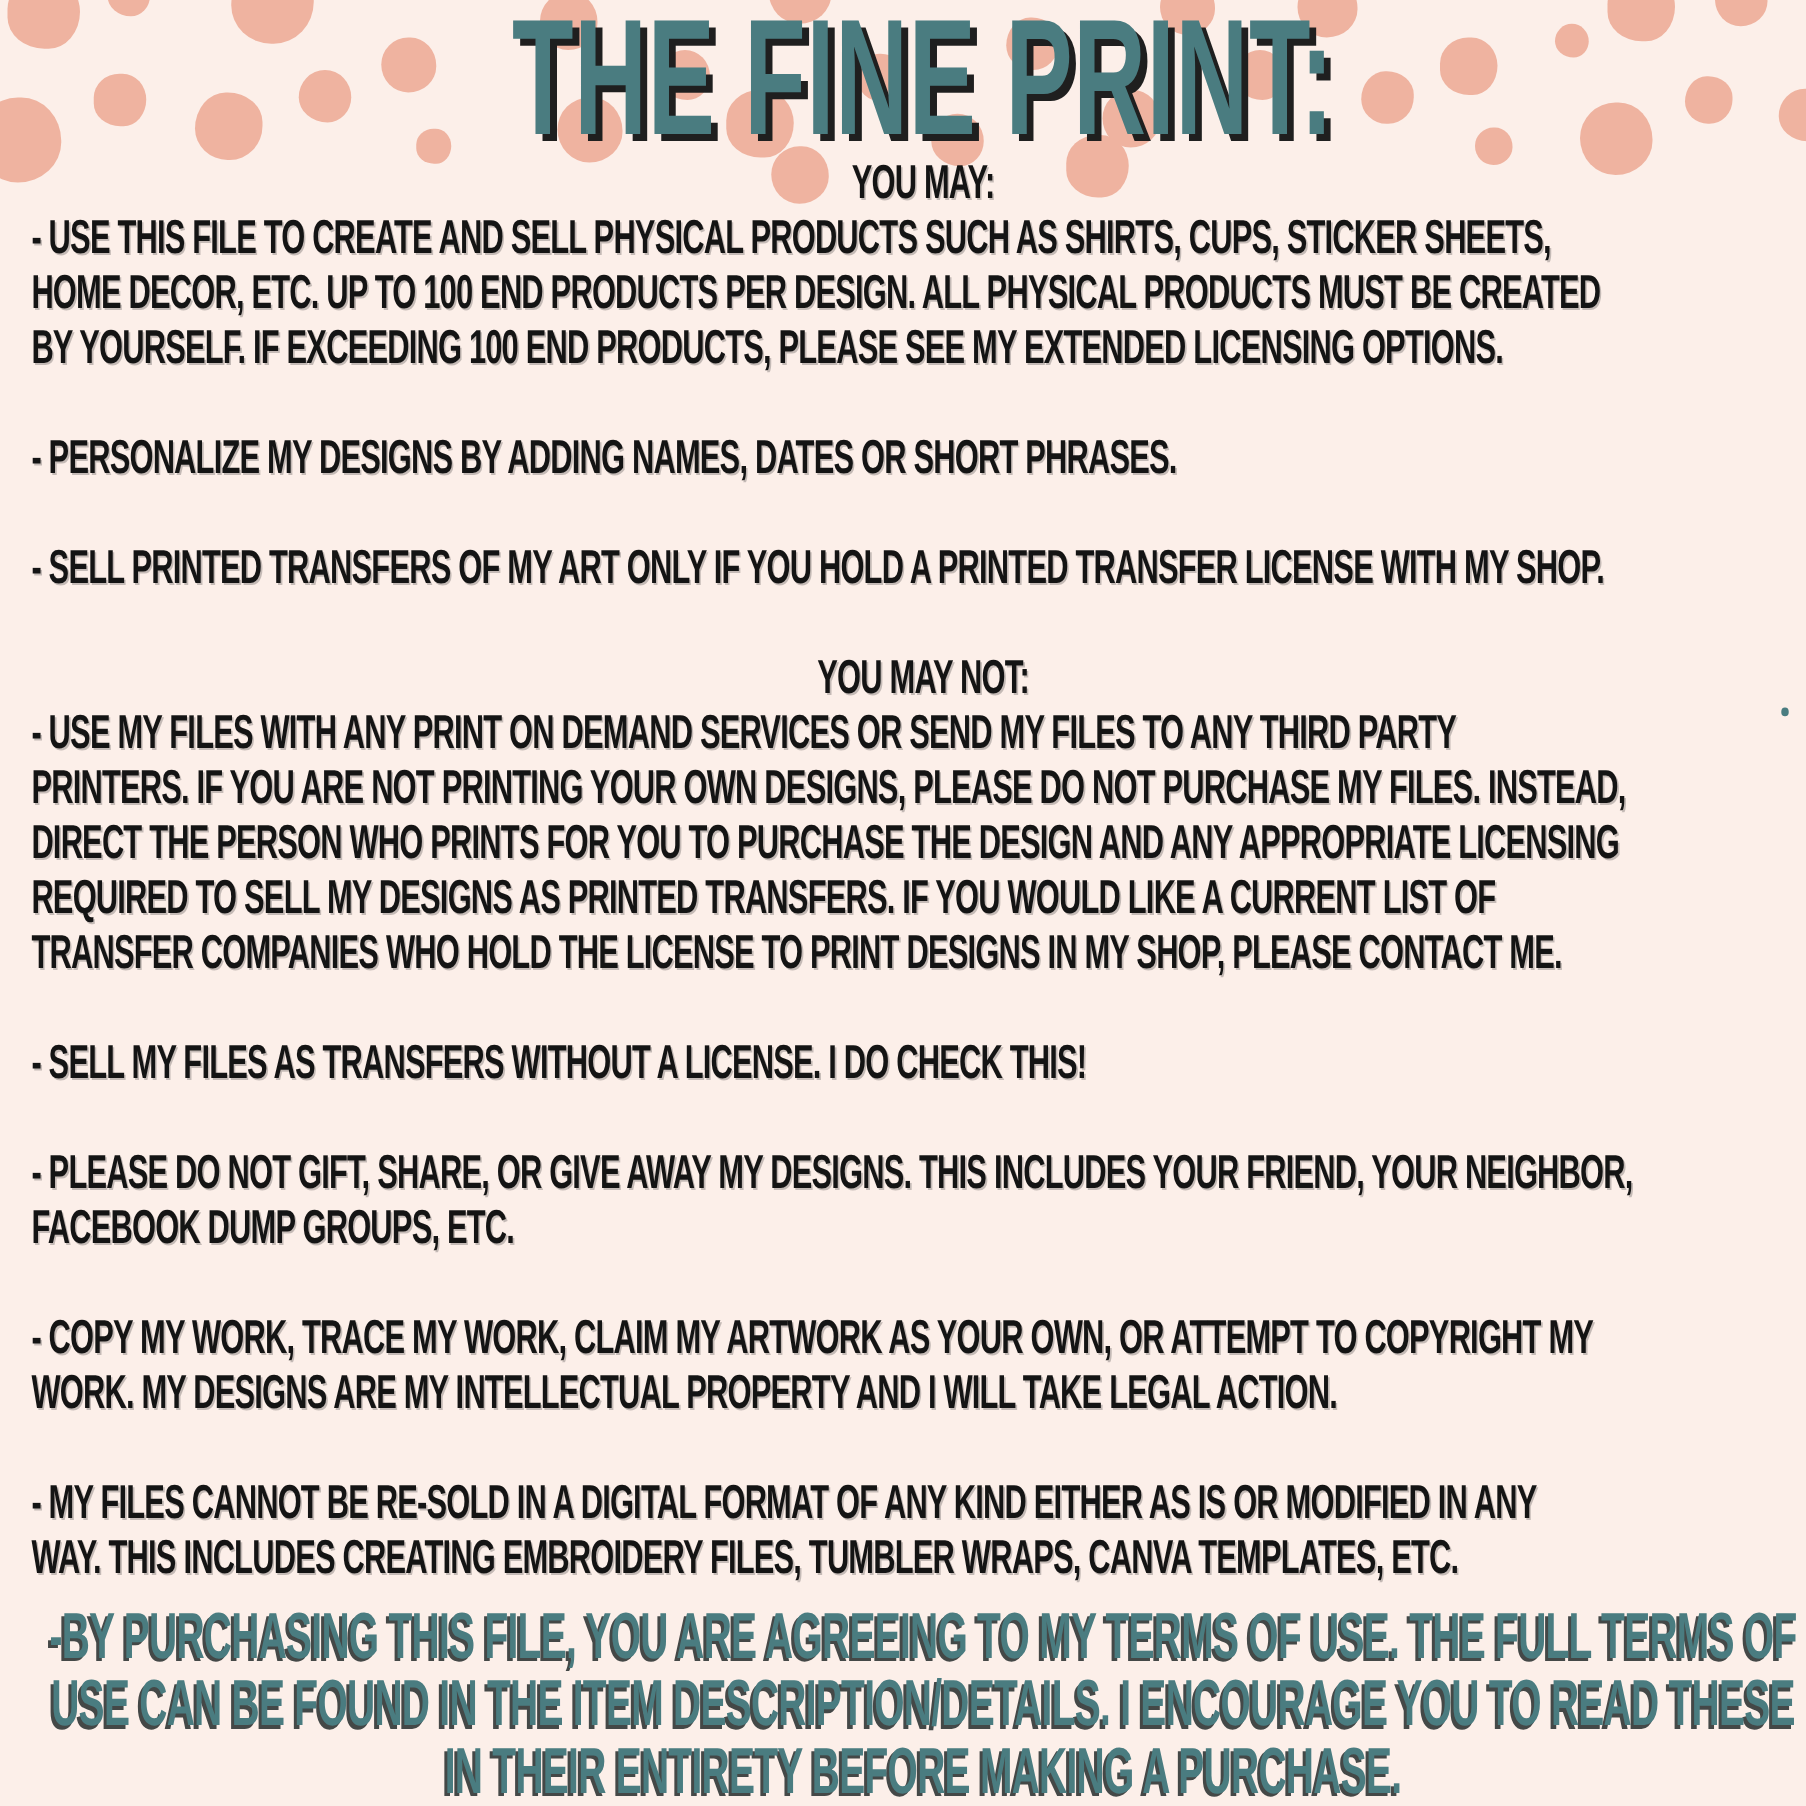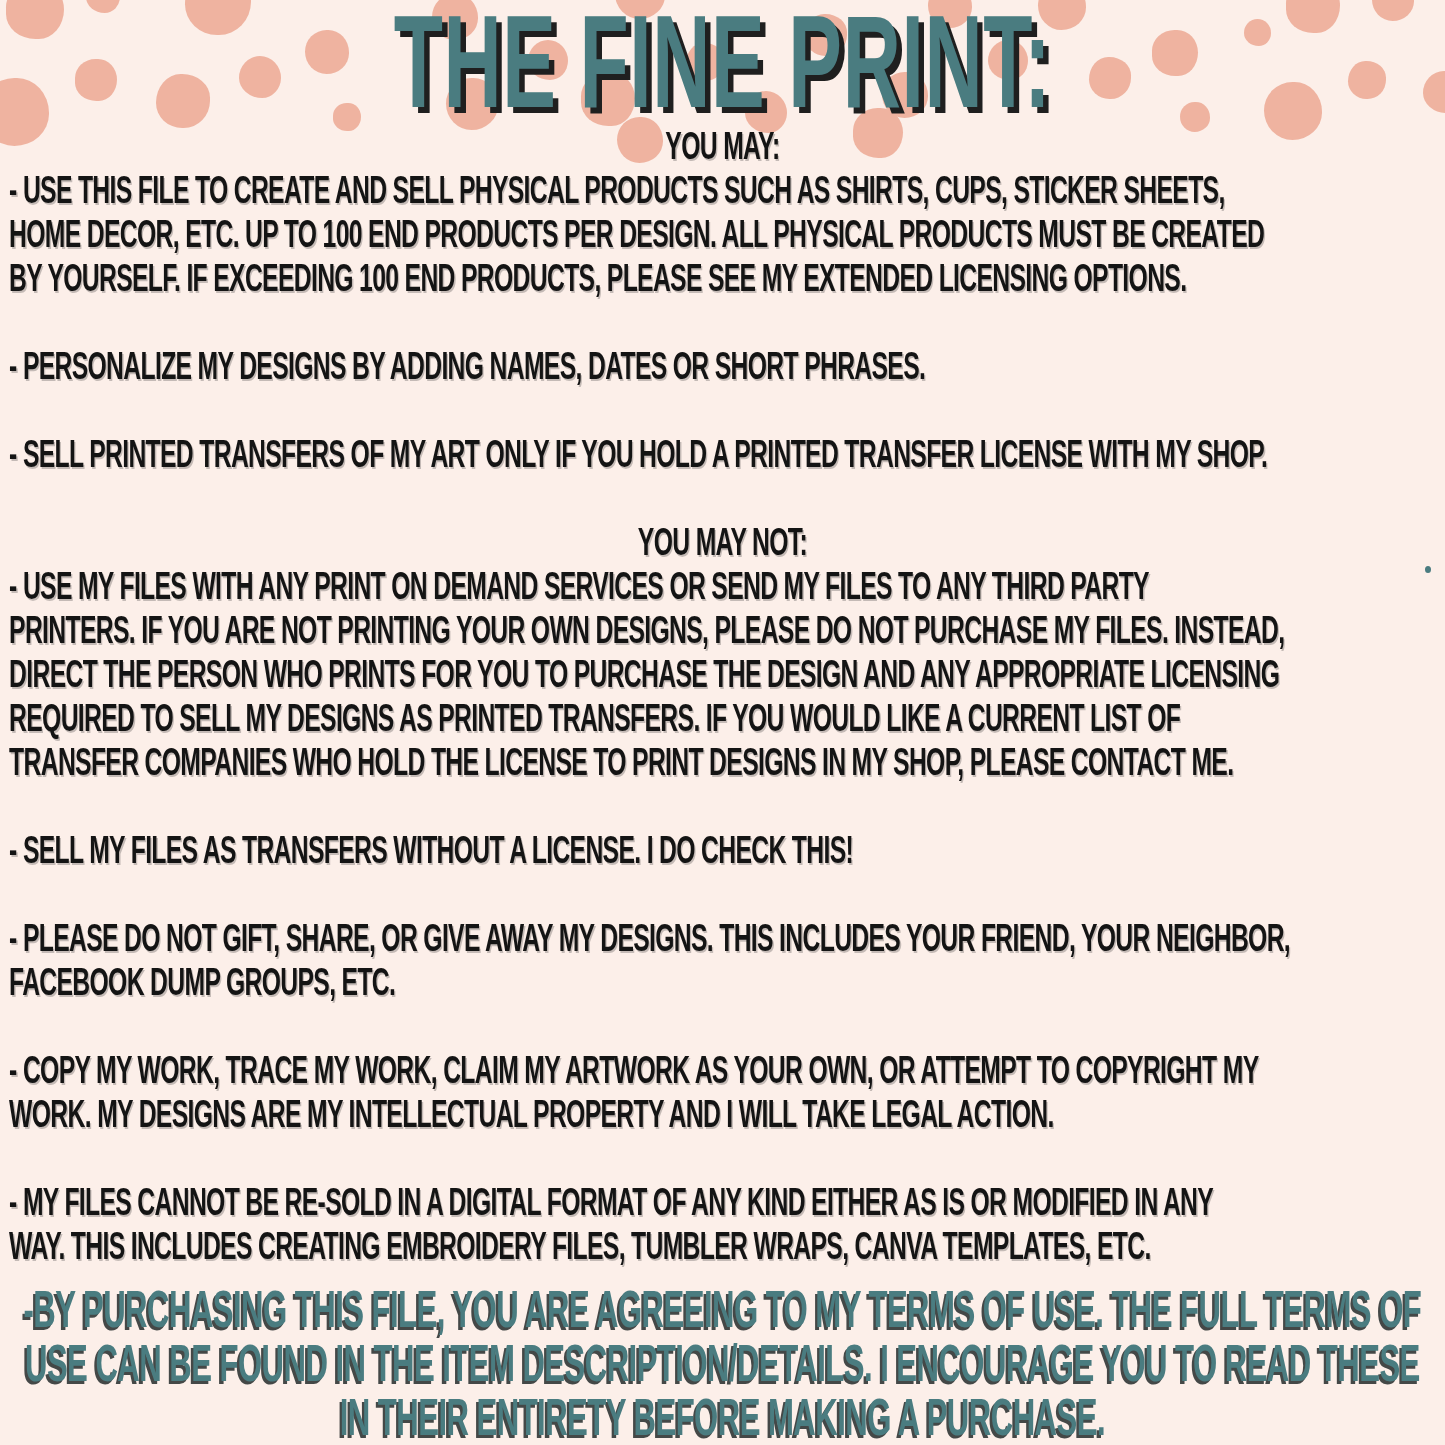--- a/index.html
+++ b/index.html
@@ -16,21 +16,21 @@
   .dots-layer { position: absolute; inset: 0; pointer-events: none; }
   .dot {
     position: absolute;
     background: var(--dot, #efb3a0);
     border-radius: 50% 48% 52% 50% / 50% 52% 48% 52%;
   }
   .dot:nth-child(3n)   { border-radius: 47% 53% 50% 50% / 55% 45% 52% 48%; }
   .dot:nth-child(4n+1) { border-radius: 52% 48% 46% 54% / 48% 52% 54% 46%; }
   .dot:nth-child(5n+2) { border-radius: 50% 50% 45% 55% / 52% 52% 48% 48%; }
 
-  .content { position: relative; z-index: 1; }
+  .content { position: relative; z-index: 1; padding-left: 16px; }
 
   
   .sq-title  { transform: scaleX(0.61); transform-origin: 0 0; width: 2369px; }
   .sq-body   { transform: scaleX(0.65); transform-origin: 0 0; width: 2223px; }
   .sq-footer { transform: scaleX(0.60); transform-origin: 0 0; width: 2408px; }
 
   .title {
     height: 124px;
     font-size: 132px;
     line-height: 124px;

